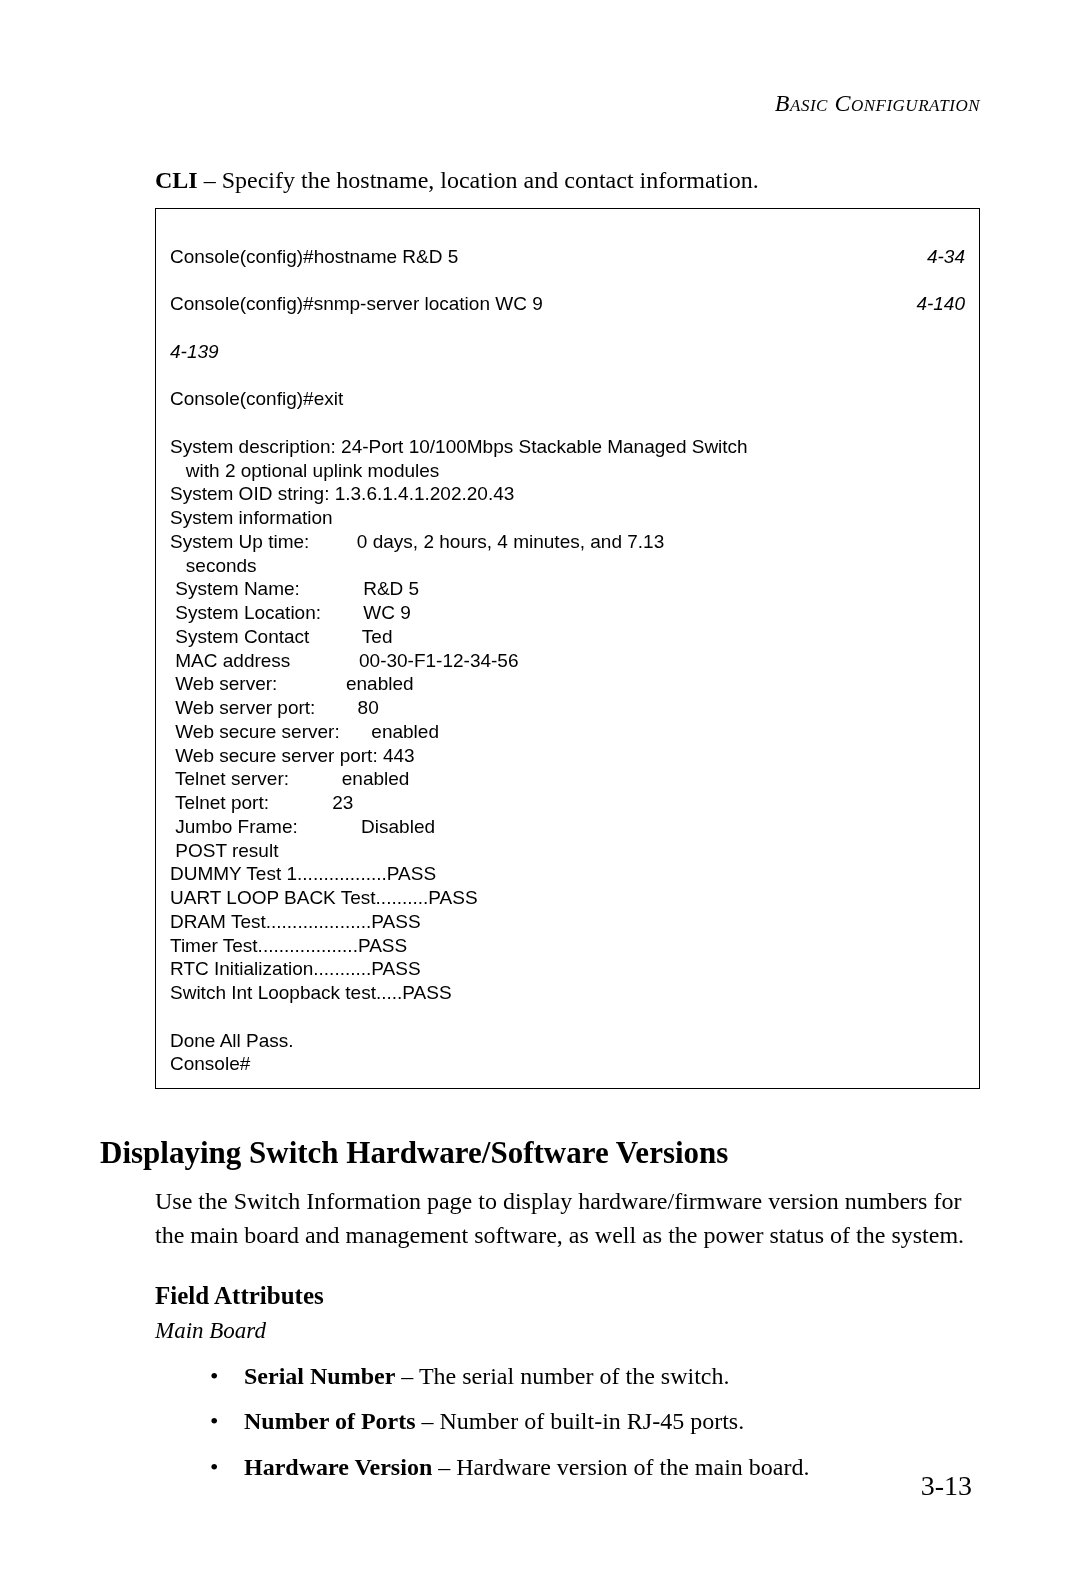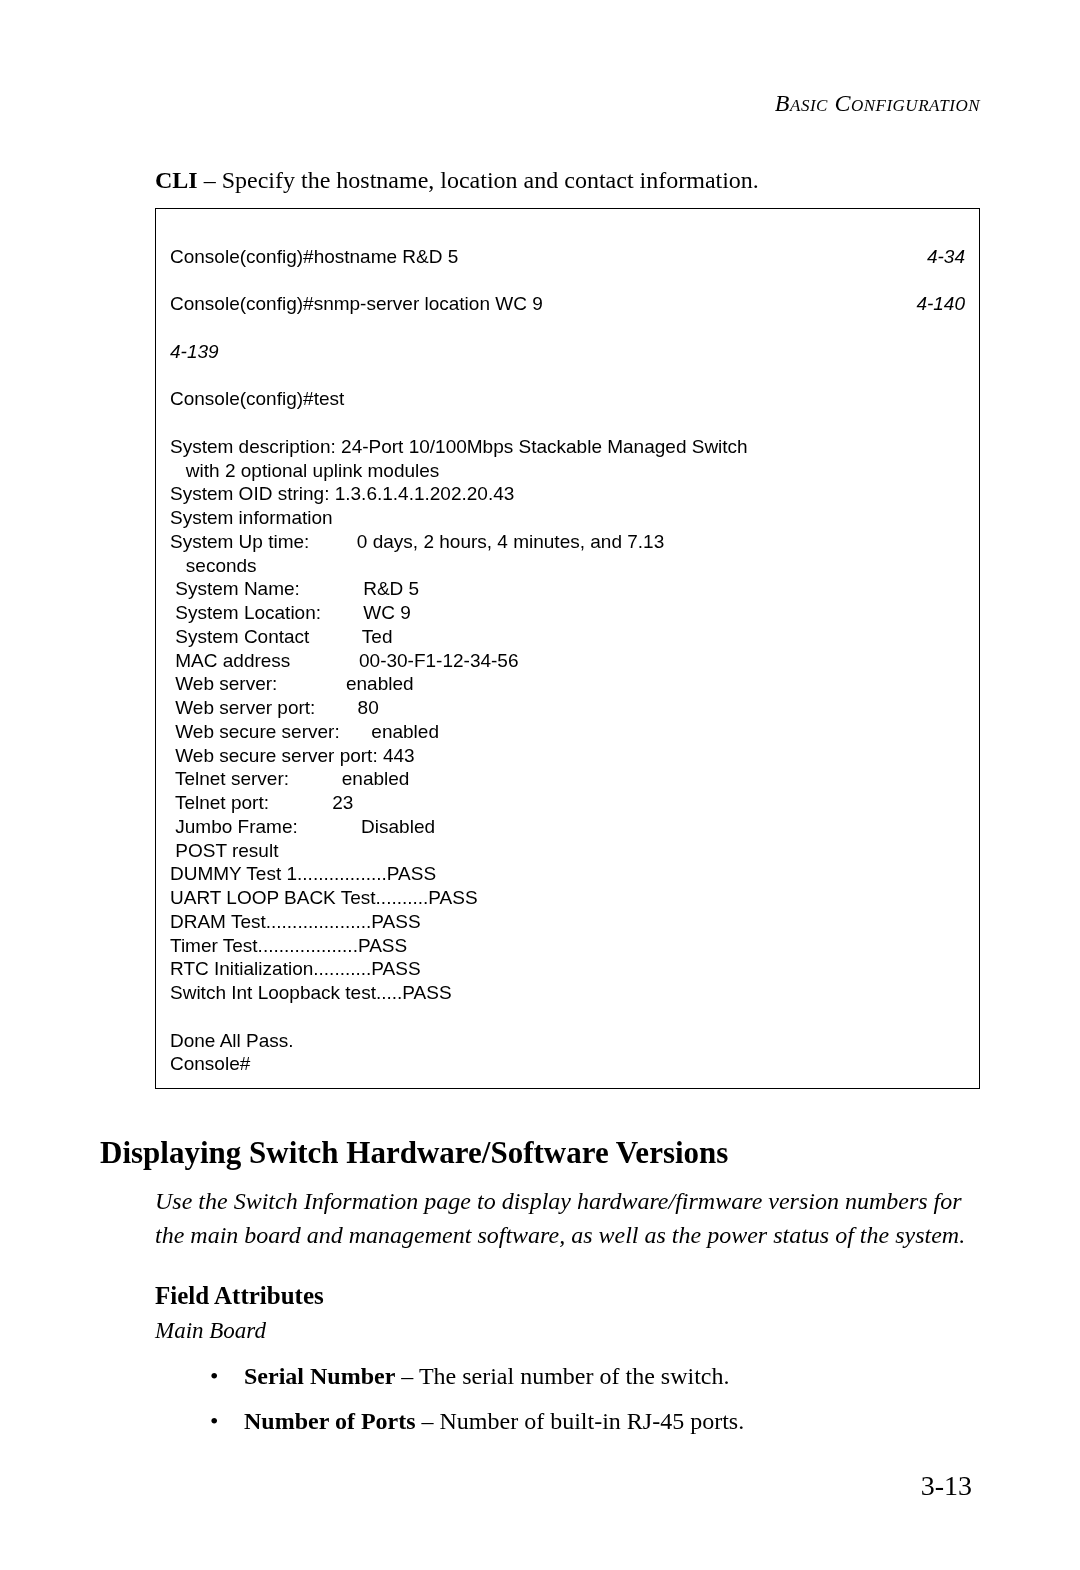--- a/index.html
+++ b/index.html
@@ -52,21 +52,20 @@
   h2.section {
     font-family: Georgia, serif;
     font-weight: bold;
     font-size: 31px;
     margin: 46px 0 14px 0;
   }
   .body-para {
     font-size: 24px;
     line-height: 1.4;
     margin: 0 0 26px 55px;
-    font-style: italic;
   }
   h3.subsection {
     font-family: Georgia, serif;
     font-weight: bold;
     font-size: 25px;
     margin: 30px 0 8px 55px;
   }
   .subhead-italic {
     font-style: italic;
     font-size: 23px;
@@ -110,21 +109,21 @@
   <div class="running-head">Basic Configuration</div>
 
   <p class="intro-line">
     <span class="cli-label">CLI</span><span> – Specify the hostname, location and contact information.</span>
   </p>
 
   <div class="cli-box">
 <div class="cli-row"><span>Console(config)#hostname R&amp;D 5</span><span class="cli-ref">4-34</span></div>
 <div class="cli-row"><span>Console(config)#snmp-server location WC 9</span><span class="cli-ref">4-140</span></div>
 <div class="cli-row"><span class="cli-ref">4-139</span></div>
-<div class="cli-row"><span>Console(config)#test</span><span class="cli-ref"></span></div>
+<div class="cli-row"><span>Console(config)#exit</span><span class="cli-ref"></span></div>
 <span>System description: 24-Port 10/100Mbps Stackable Managed Switch 
    with 2 optional uplink modules
 System OID string: 1.3.6.1.4.1.202.20.43
 System information
 System Up time:         0 days, 2 hours, 4 minutes, and 7.13 
    seconds
  System Name:            R&amp;D 5
  System Location:        WC 9
  System Contact          Ted
  MAC address             00-30-F1-12-34-56
@@ -150,16 +149,17 @@
 
   <p class="body-para">Use the Switch Information page to display hardware/firmware version numbers for the main board and management software, as well as the power status of the system.</p>
 
   <h3 class="subsection">Field Attributes</h3>
 
   <div class="subhead-italic">Main Board</div>
 
   <ul class="attrs">
     <li><span class="bold">Serial Number</span><span> – The serial number of the switch.</span></li>
     <li><span class="bold">Number of Ports</span><span> – Number of built-in RJ-45 ports.</span></li>
+    <li><span class="bold">Hardware Version</span><span> – Hardware version of the main board.</span></li>
   </ul>
 </div>
 
 <div class="page-number">3-13</div>
 
 </body></html>

